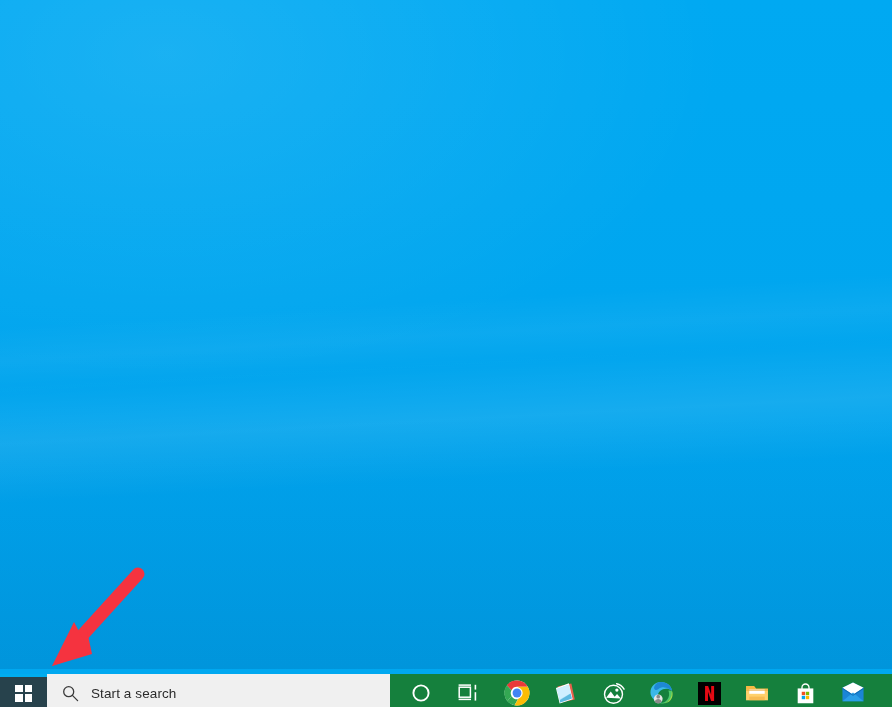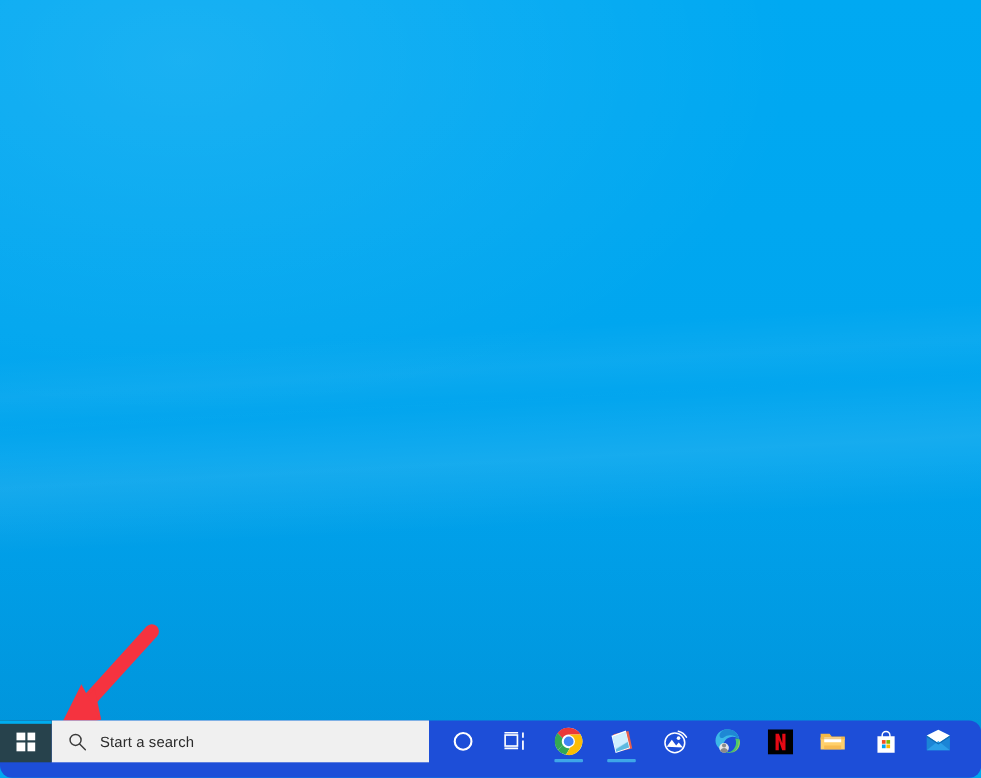--- a/index.html
+++ b/index.html
@@ -40,23 +40,23 @@
   }
 
   
   #annotation-arrow{
     position:absolute;left:34px;top:562px;width:120px;height:110px;
     pointer-events:none;
   }
 
   
   #taskbar{
-    position:absolute;left:0;bottom:0;width:892px;height:52px;
-    background:#1d4ed8;
-    display:flex;align-items:stretch;border-radius:11px;
+    position:absolute;left:0;bottom:0;width:892px;height:33px;
+    background:#15803d;
+    display:flex;align-items:stretch;
   }
 
   
   #start-button{
     width:47px;height:38px;position:relative;
     display:flex;align-items:center;justify-content:center;
     background:#27424c;
     flex:0 0 auto;
   }
   #start-button .accent{

